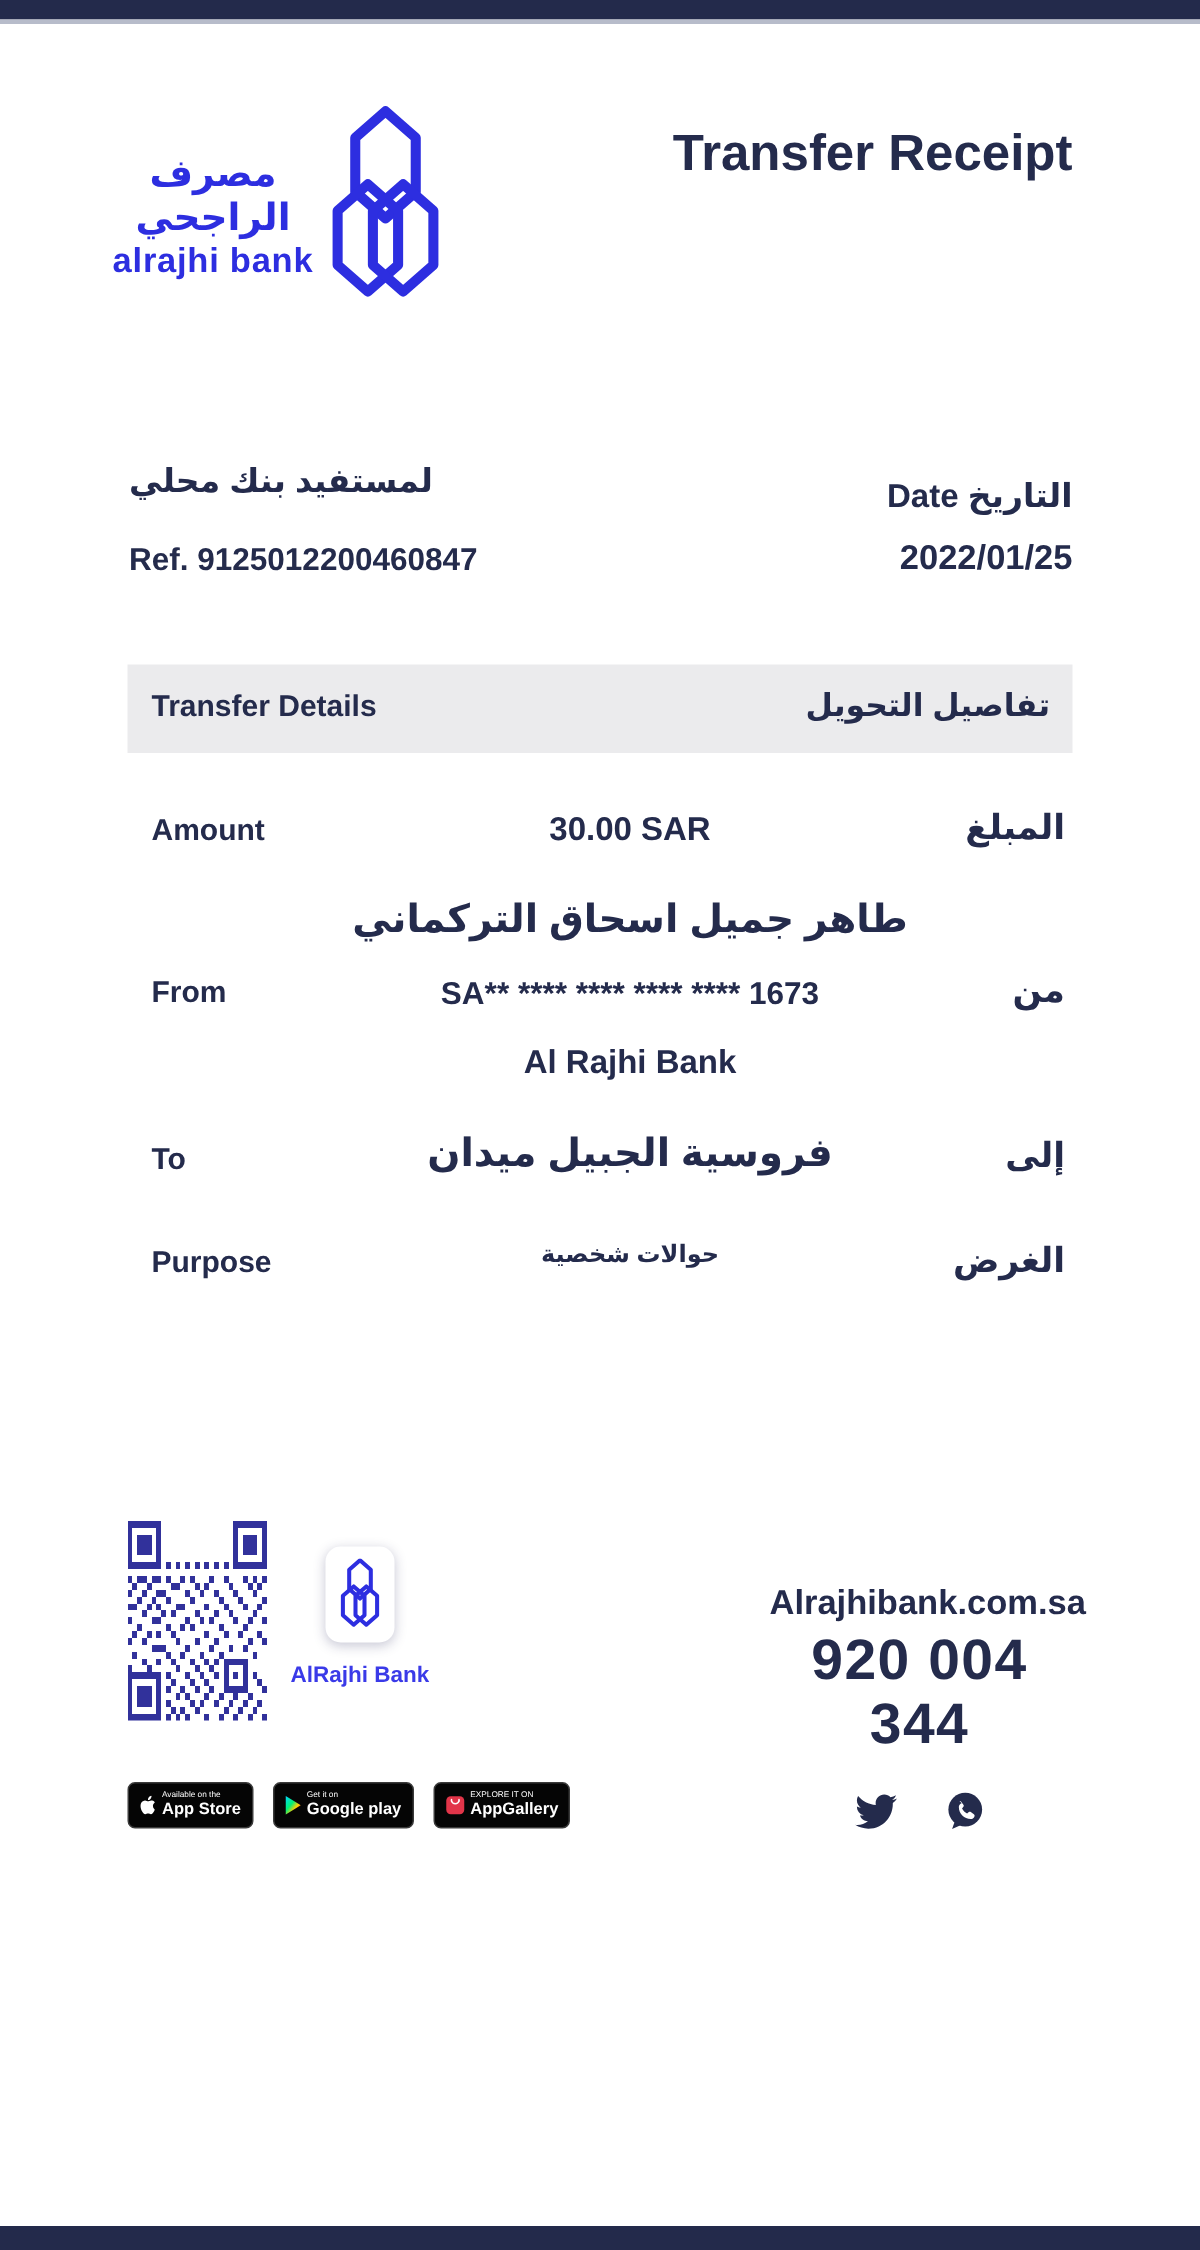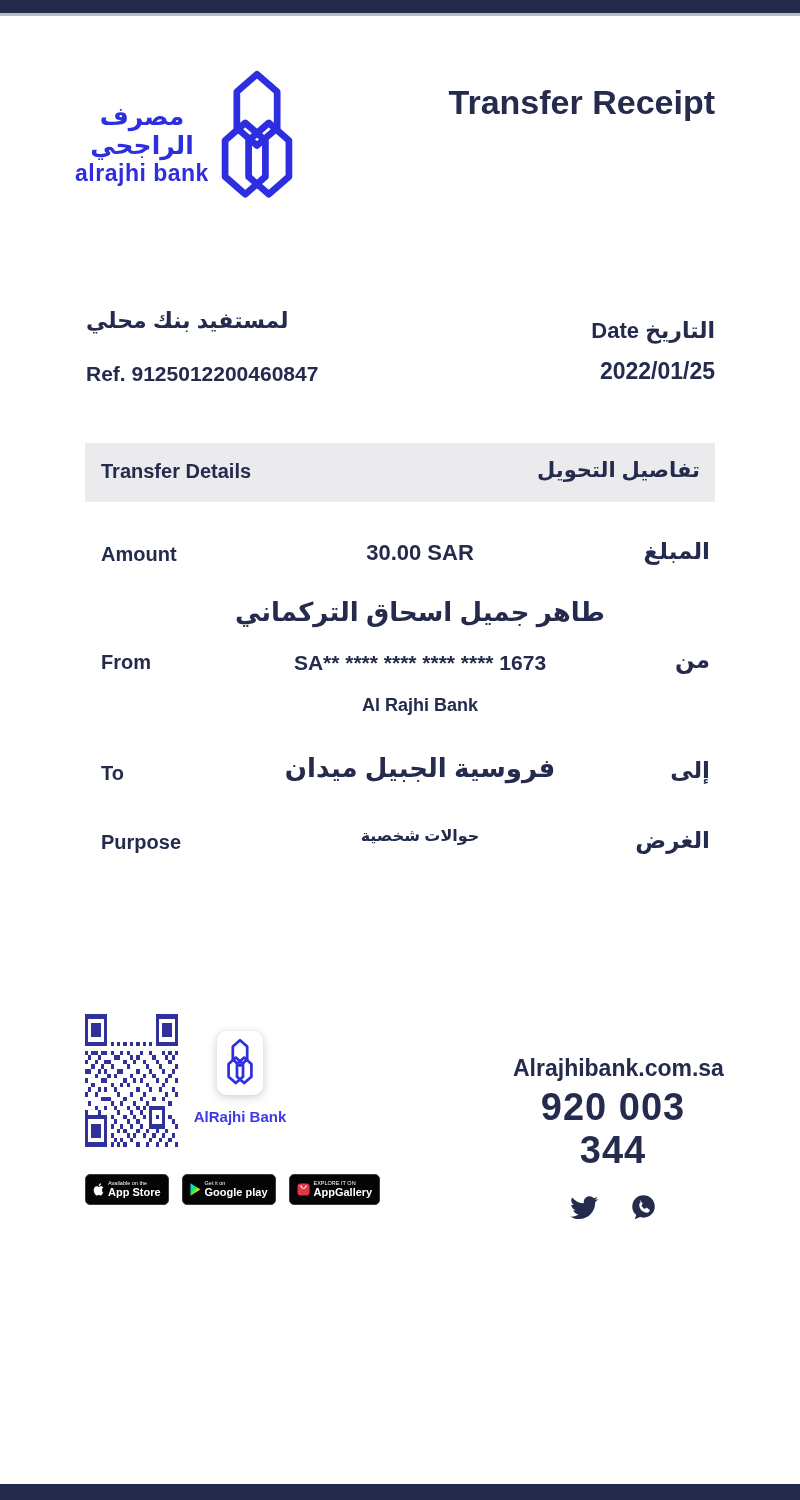--- a/index.html
+++ b/index.html
@@ -32,31 +32,31 @@
   .section-bar{left:85px;top:443px;width:630px;height:59px;background:#ebebed;}
   .section-en{left:101px;top:460px;font-size:20px;font-weight:600;}
   .section-ar{right:100px;left:auto;top:458px;font-size:21px;font-weight:700;direction:rtl;text-align:left;}
   
   .lbl-en{left:101px;font-size:20px;font-weight:700;}
   .lbl-ar{right:90px;left:auto;font-size:23px;font-weight:700;direction:rtl;text-align:right;}
   .val{left:125px;width:590px;text-align:center;}
   .v-amount{top:540px;font-size:22px;font-weight:600;}
   .v-name{top:597px;font-size:26px;font-weight:600;direction:rtl;}
   .v-acct{top:651px;font-size:21px;font-weight:600;direction:ltr;}
-  .v-bank{top:695px;font-size:18px;font-weight:700;}
+  .v-bank{top:695px;font-size:22px;font-weight:700;}
   .v-to{top:753px;font-size:26px;font-weight:700;direction:rtl;}
   .v-purpose{top:826px;font-size:16px;font-weight:700;direction:rtl;}
   
   .qr{left:85px;top:1014px;}
   .app-card{left:217px;top:1031px;width:46px;height:64px;background:#ffffff;border-radius:10px;
     box-shadow:0 2px 8px rgba(40,40,90,.25);display:flex;align-items:center;justify-content:center;}
   .app-name{left:190px;top:1108px;width:100px;text-align:center;font-size:15px;font-weight:700;color:#3a3ae8;}
   .badges{left:85px;top:1174px;display:flex;gap:13px;}
   .badge{height:31px;background:#050505;border:1px solid #3a3a3a;border-radius:5px;
-    display:flex;align-items:center;gap:4px;padding:0 7px;box-sizing:border-box;}
+    display:flex;align-items:center;gap:4px;padding:0 7px;box-sizing:border-box;margin-top:14px;}
   .badge .txt{display:flex;flex-direction:column;justify-content:center;line-height:1.1;}
   .badge .l1{font-size:5.5px;color:#ffffff;white-space:nowrap;}
   .badge .l2{font-size:11px;font-weight:700;color:#ffffff;white-space:nowrap;}
   .contact{left:513px;top:1055px;width:200px;text-align:center;}
   .website{font-size:23px;font-weight:600;}
   .phone{font-size:38px;font-weight:700;margin-top:4px;letter-spacing:1px;}
   .social{margin-top:22px;display:flex;justify-content:center;gap:32px;align-items:center;}
 </style>
 </head>
 <body>
@@ -199,21 +199,21 @@
     </svg>
     <span class="txt">
         <span class="l1">EXPLORE IT ON</span>
         <span class="l2">AppGallery</span>
       </span>
   </div>
 </div>
 
 <div class="abs contact">
   <div class="website">Alrajhibank.com.sa</div>
-  <div class="phone">920 003 344</div>
+  <div class="phone">920 004 344</div>
   <div class="social">
     <svg width="28" height="24" viewBox="0 0 24 20">
       <path fill="#242b4c" d="M24 2.3c-.9.4-1.8.7-2.8.8 1-.6 1.8-1.6 2.2-2.7-1 .6-2 1-3.1 1.2C19.4.6 18.1 0 16.7 0c-2.7 0-4.9 2.2-4.9 4.9 0 .4 0 .8.1 1.1C7.8 5.8 4.2 3.8 1.8.9 1.4 1.6 1.1 2.5 1.1 3.4c0 1.7.9 3.2 2.2 4.1-.8 0-1.6-.2-2.2-.6v.1c0 2.4 1.7 4.4 3.9 4.8-.4.1-.8.2-1.3.2-.3 0-.6 0-.9-.1.6 2 2.4 3.4 4.6 3.4-1.7 1.3-3.8 2.1-6.1 2.1-.4 0-.8 0-1.2-.1 2.2 1.4 4.8 2.2 7.5 2.2 9.1 0 14-7.5 14-14v-.6c1-.7 1.8-1.6 2.4-2.6z"></path>
     </svg>
     <svg width="27" height="27" viewBox="0 0 24 24">
       <circle cx="12" cy="11" r="10" fill="#242b4c"></circle>
       <path d="M4.2 22.5 L6 17.5 L9.5 20.2 Z" fill="#242b4c"></path>
       <path fill="#ffffff" d="M8.6 5.9c.4-.1.8 0 1 .4l1.3 1.8c.3.4.3.9 0 1.2l-.8 1c.7 1.3 1.7 2.3 3 3l1-.8c.4-.3.9-.3 1.2 0l1.8 1.3c.4.3.5.7.4 1.1-.3 1-1.2 1.7-2.2 1.7-3.9 0-7.1-3.2-7.1-7.1 0-1 .7-1.9 1.7-2.2z"></path>
     </svg>
   </div>

